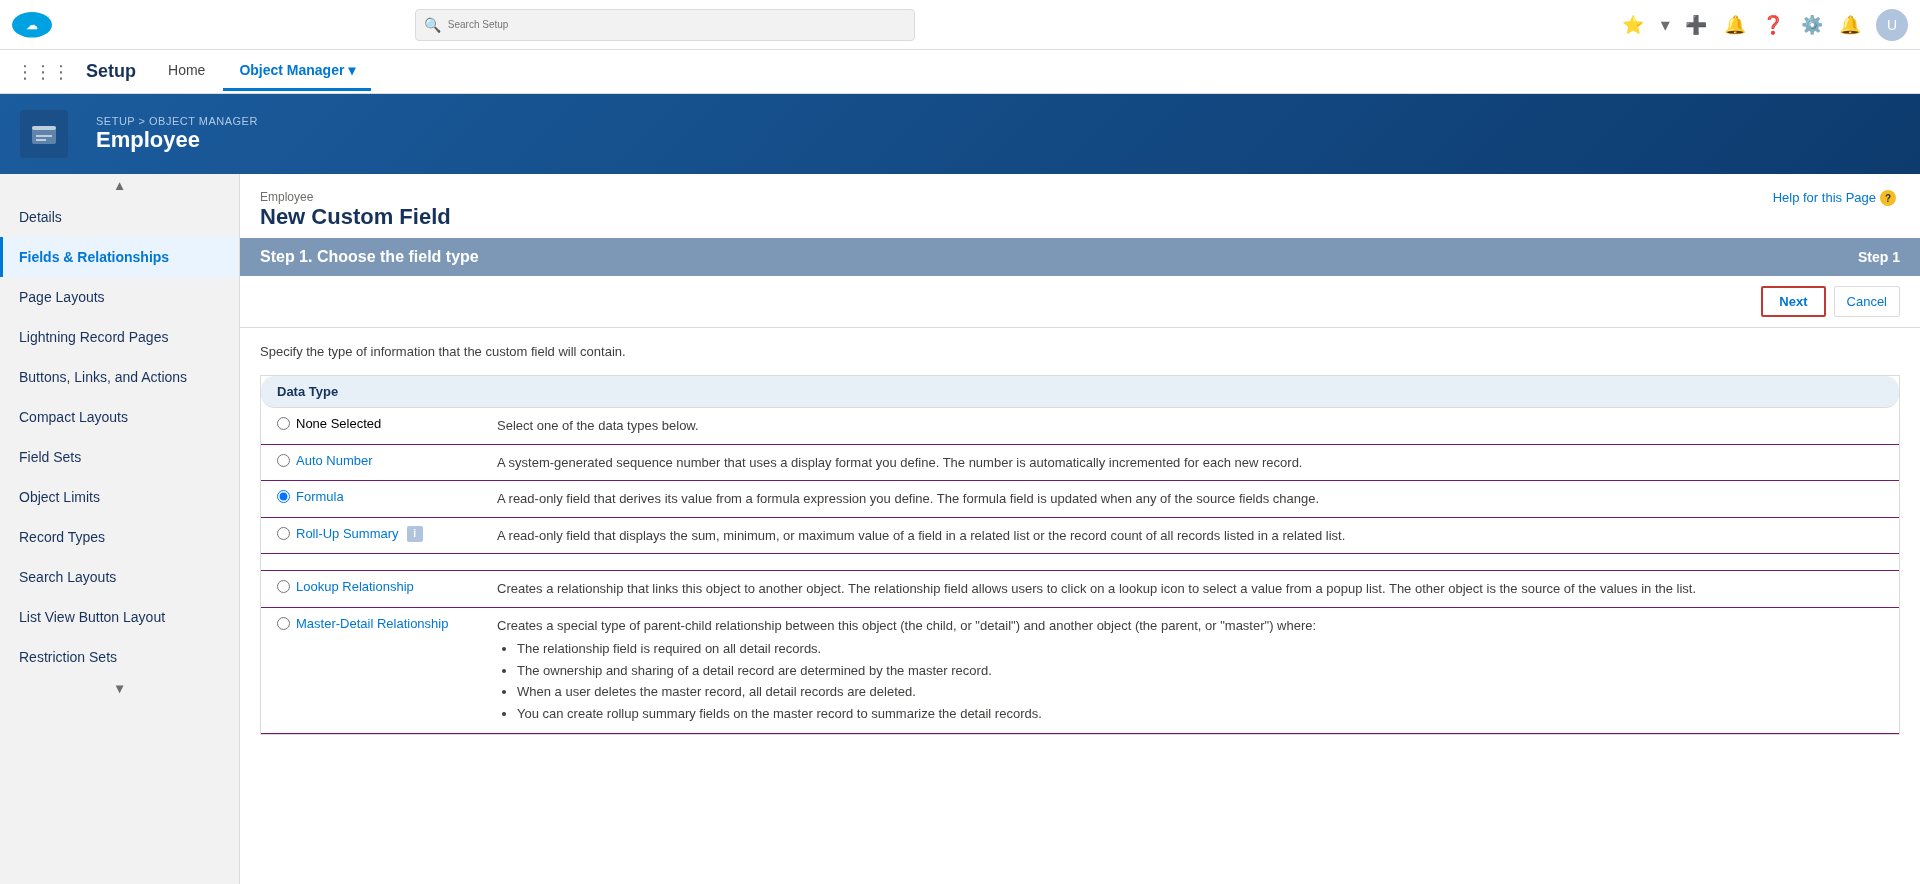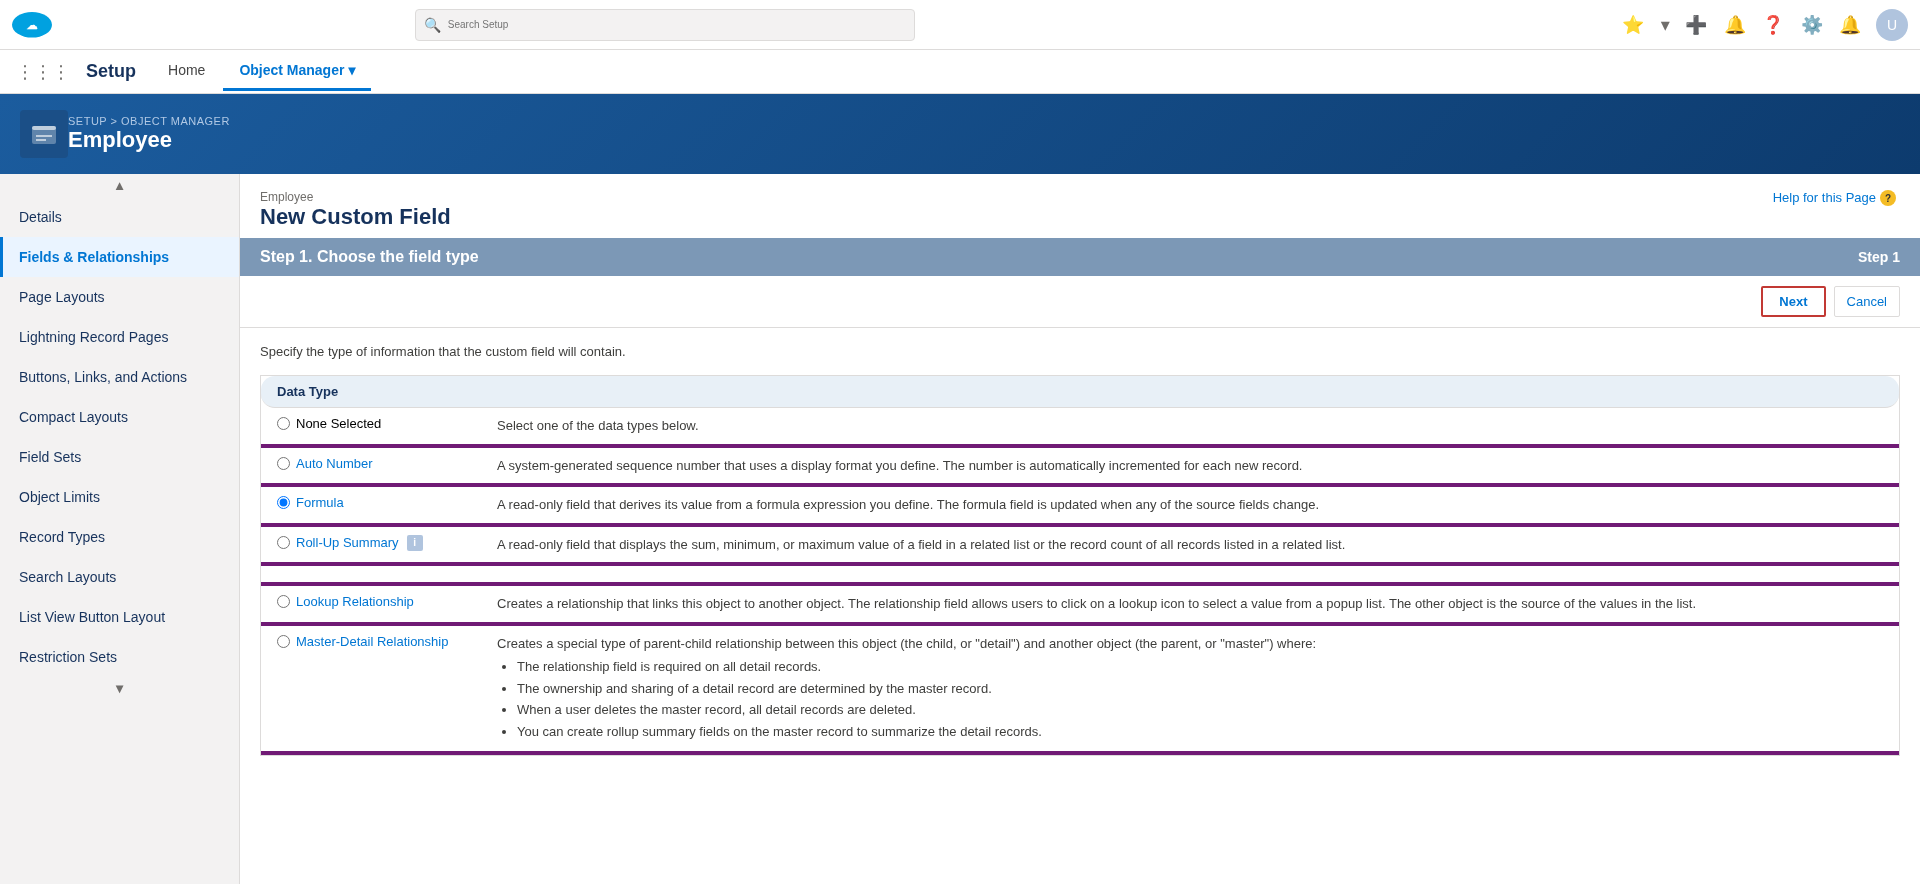--- a/index.html
+++ b/index.html
@@ -88,21 +88,21 @@
     .nav-tab-dropdown {
       display: flex; align-items: center; gap: 4px;
     }
 
     
     .header-banner {
       background: linear-gradient(135deg, #1b5c9e 0%, #0d3b6e 100%);
       padding: 16px 20px;
       display: flex;
       align-items: center;
-      gap: 0;
+      gap: 28px;
       min-height: 80px;
     }
     .header-icon {
       width: 48px; height: 48px;
       background: #1b4f87;
       border-radius: 4px;
       display: flex; align-items: center; justify-content: center;
       color: white; font-size: 20px;
     }
     .header-breadcrumb {
@@ -266,21 +266,21 @@
     .data-type-table {
       width: 100%;
       border-collapse: collapse;
     }
     .data-type-table td {
       padding: 8px 16px;
       vertical-align: top;
       font-size: 13px;
     }
     .data-type-table tr {
-      border-bottom: 4px solid #701a75;
+      border-bottom: 1px solid #701a75;
     }
     .data-type-table .radio-col {
       width: 220px;
       white-space: nowrap;
     }
     .data-type-table .desc-col {
       color: #3e3e3c;
       line-height: 1.5;
     }
     .radio-label {

